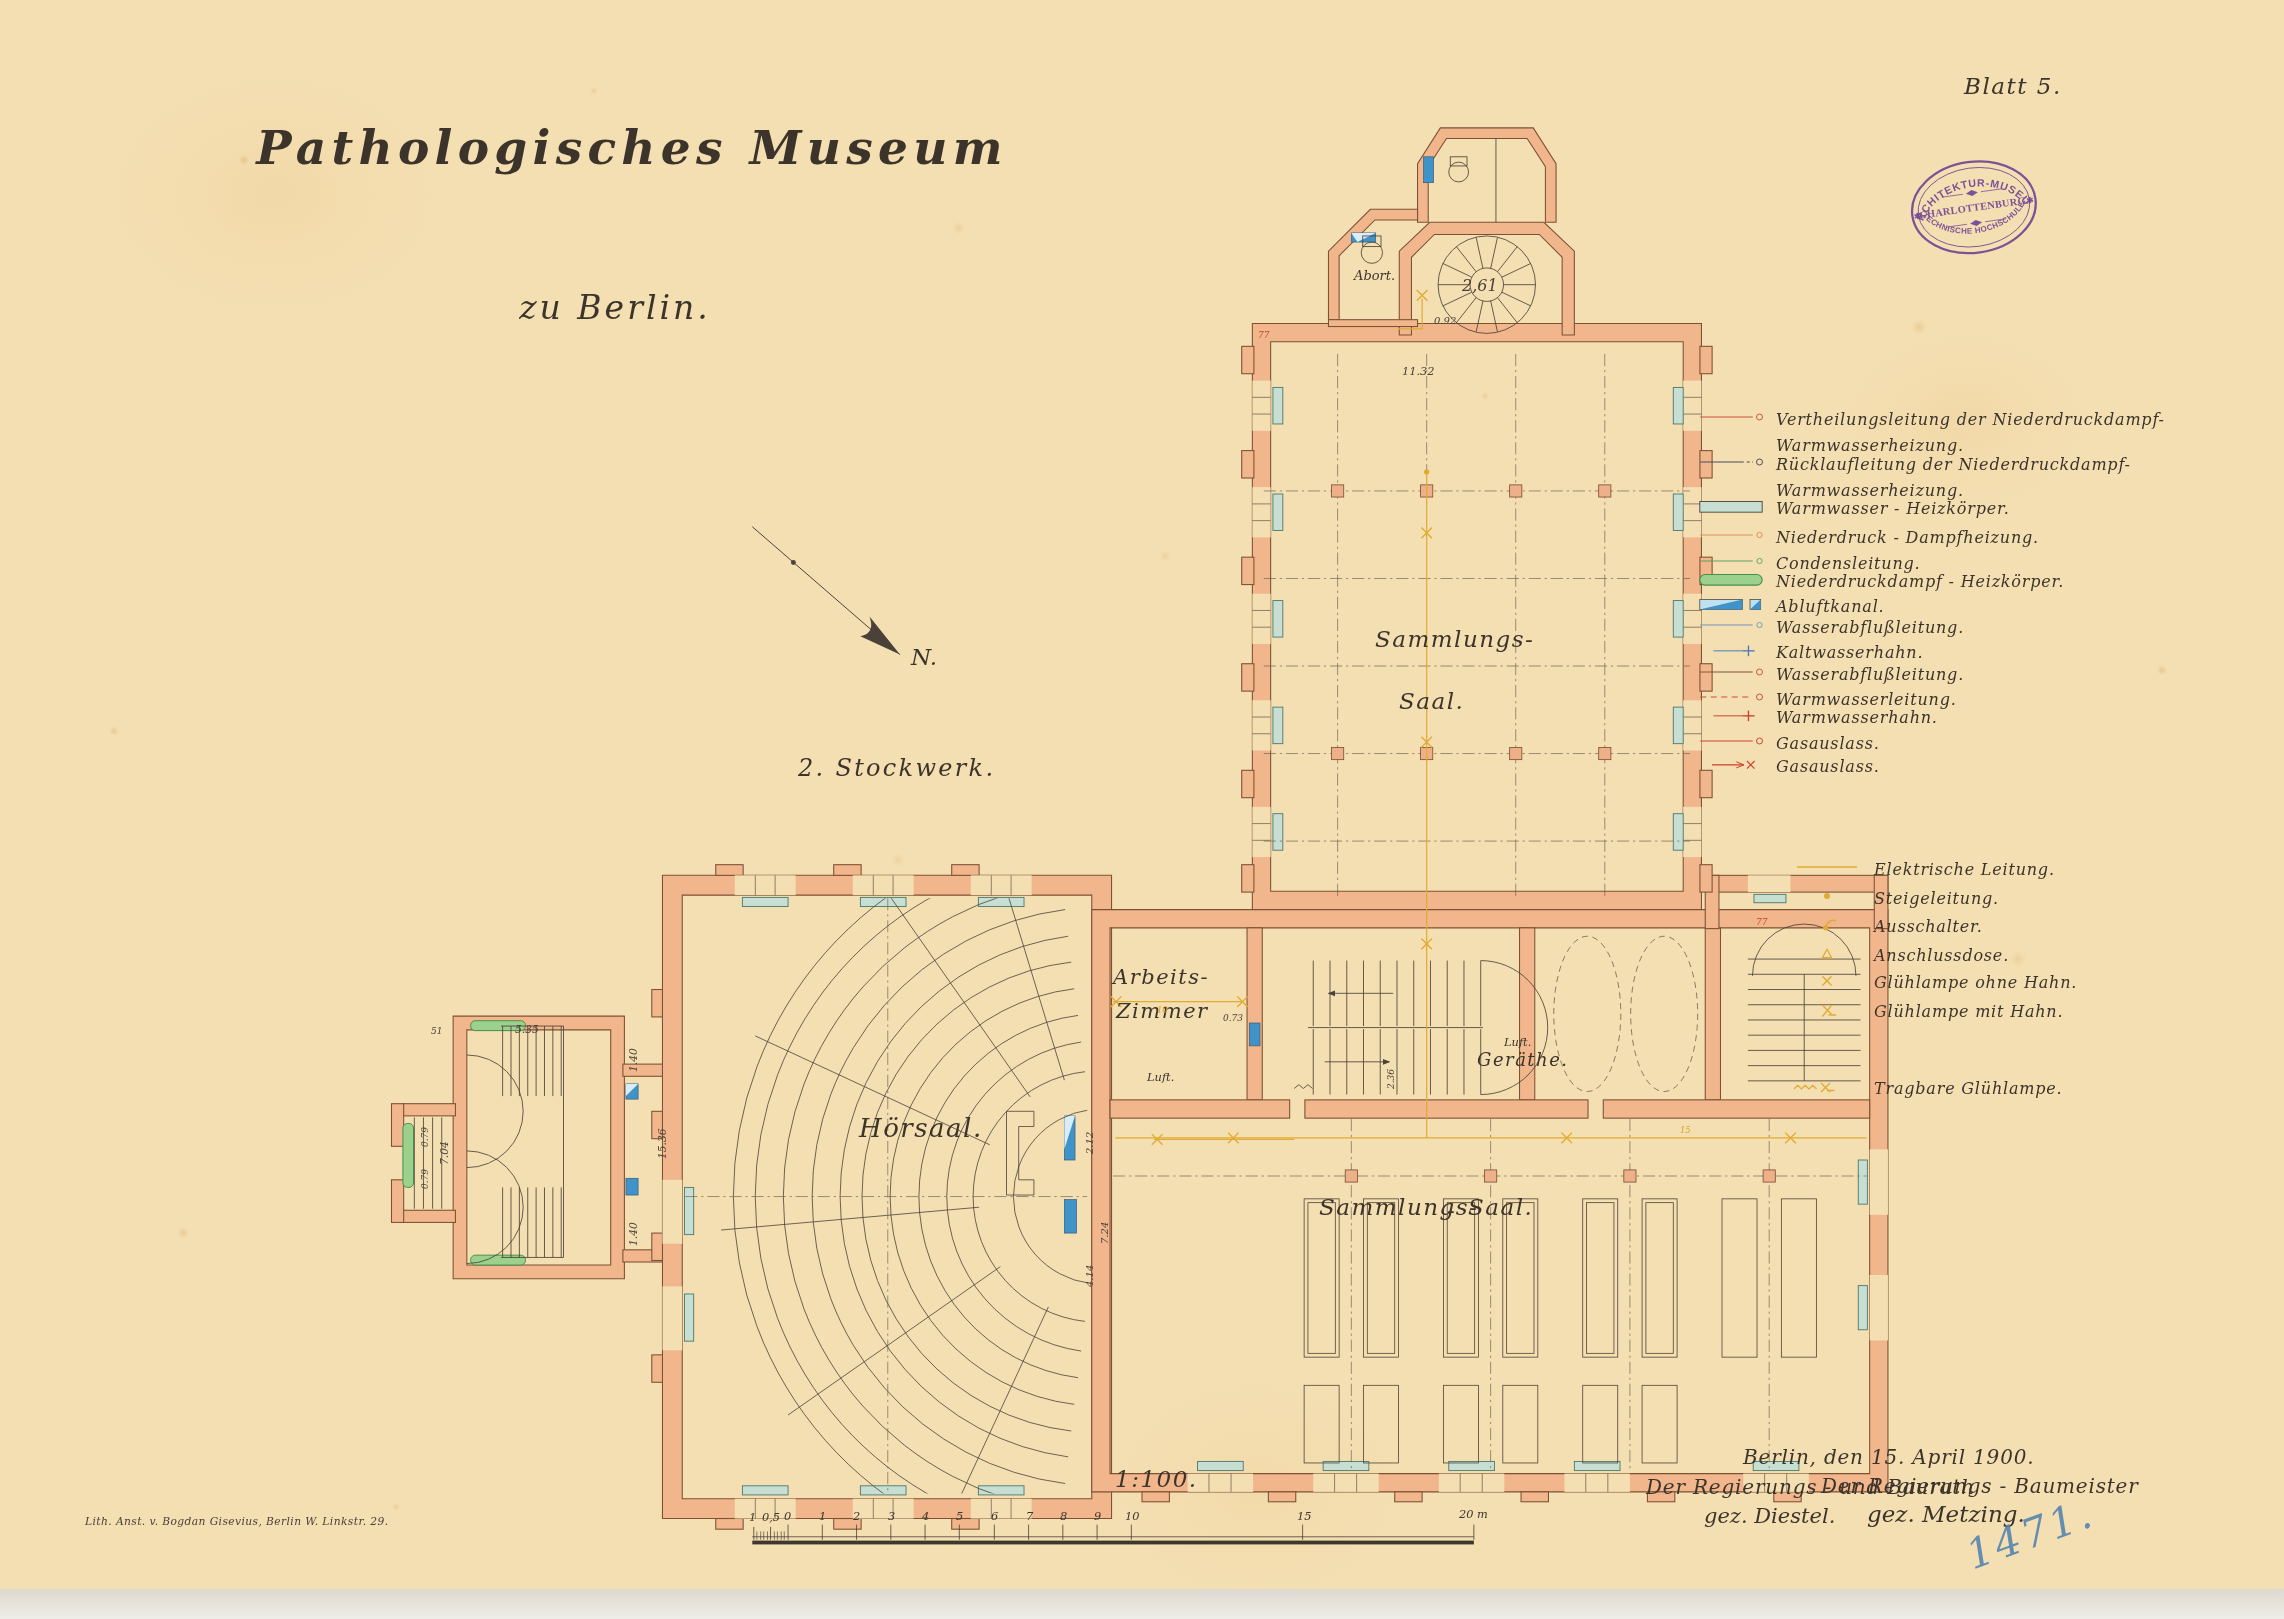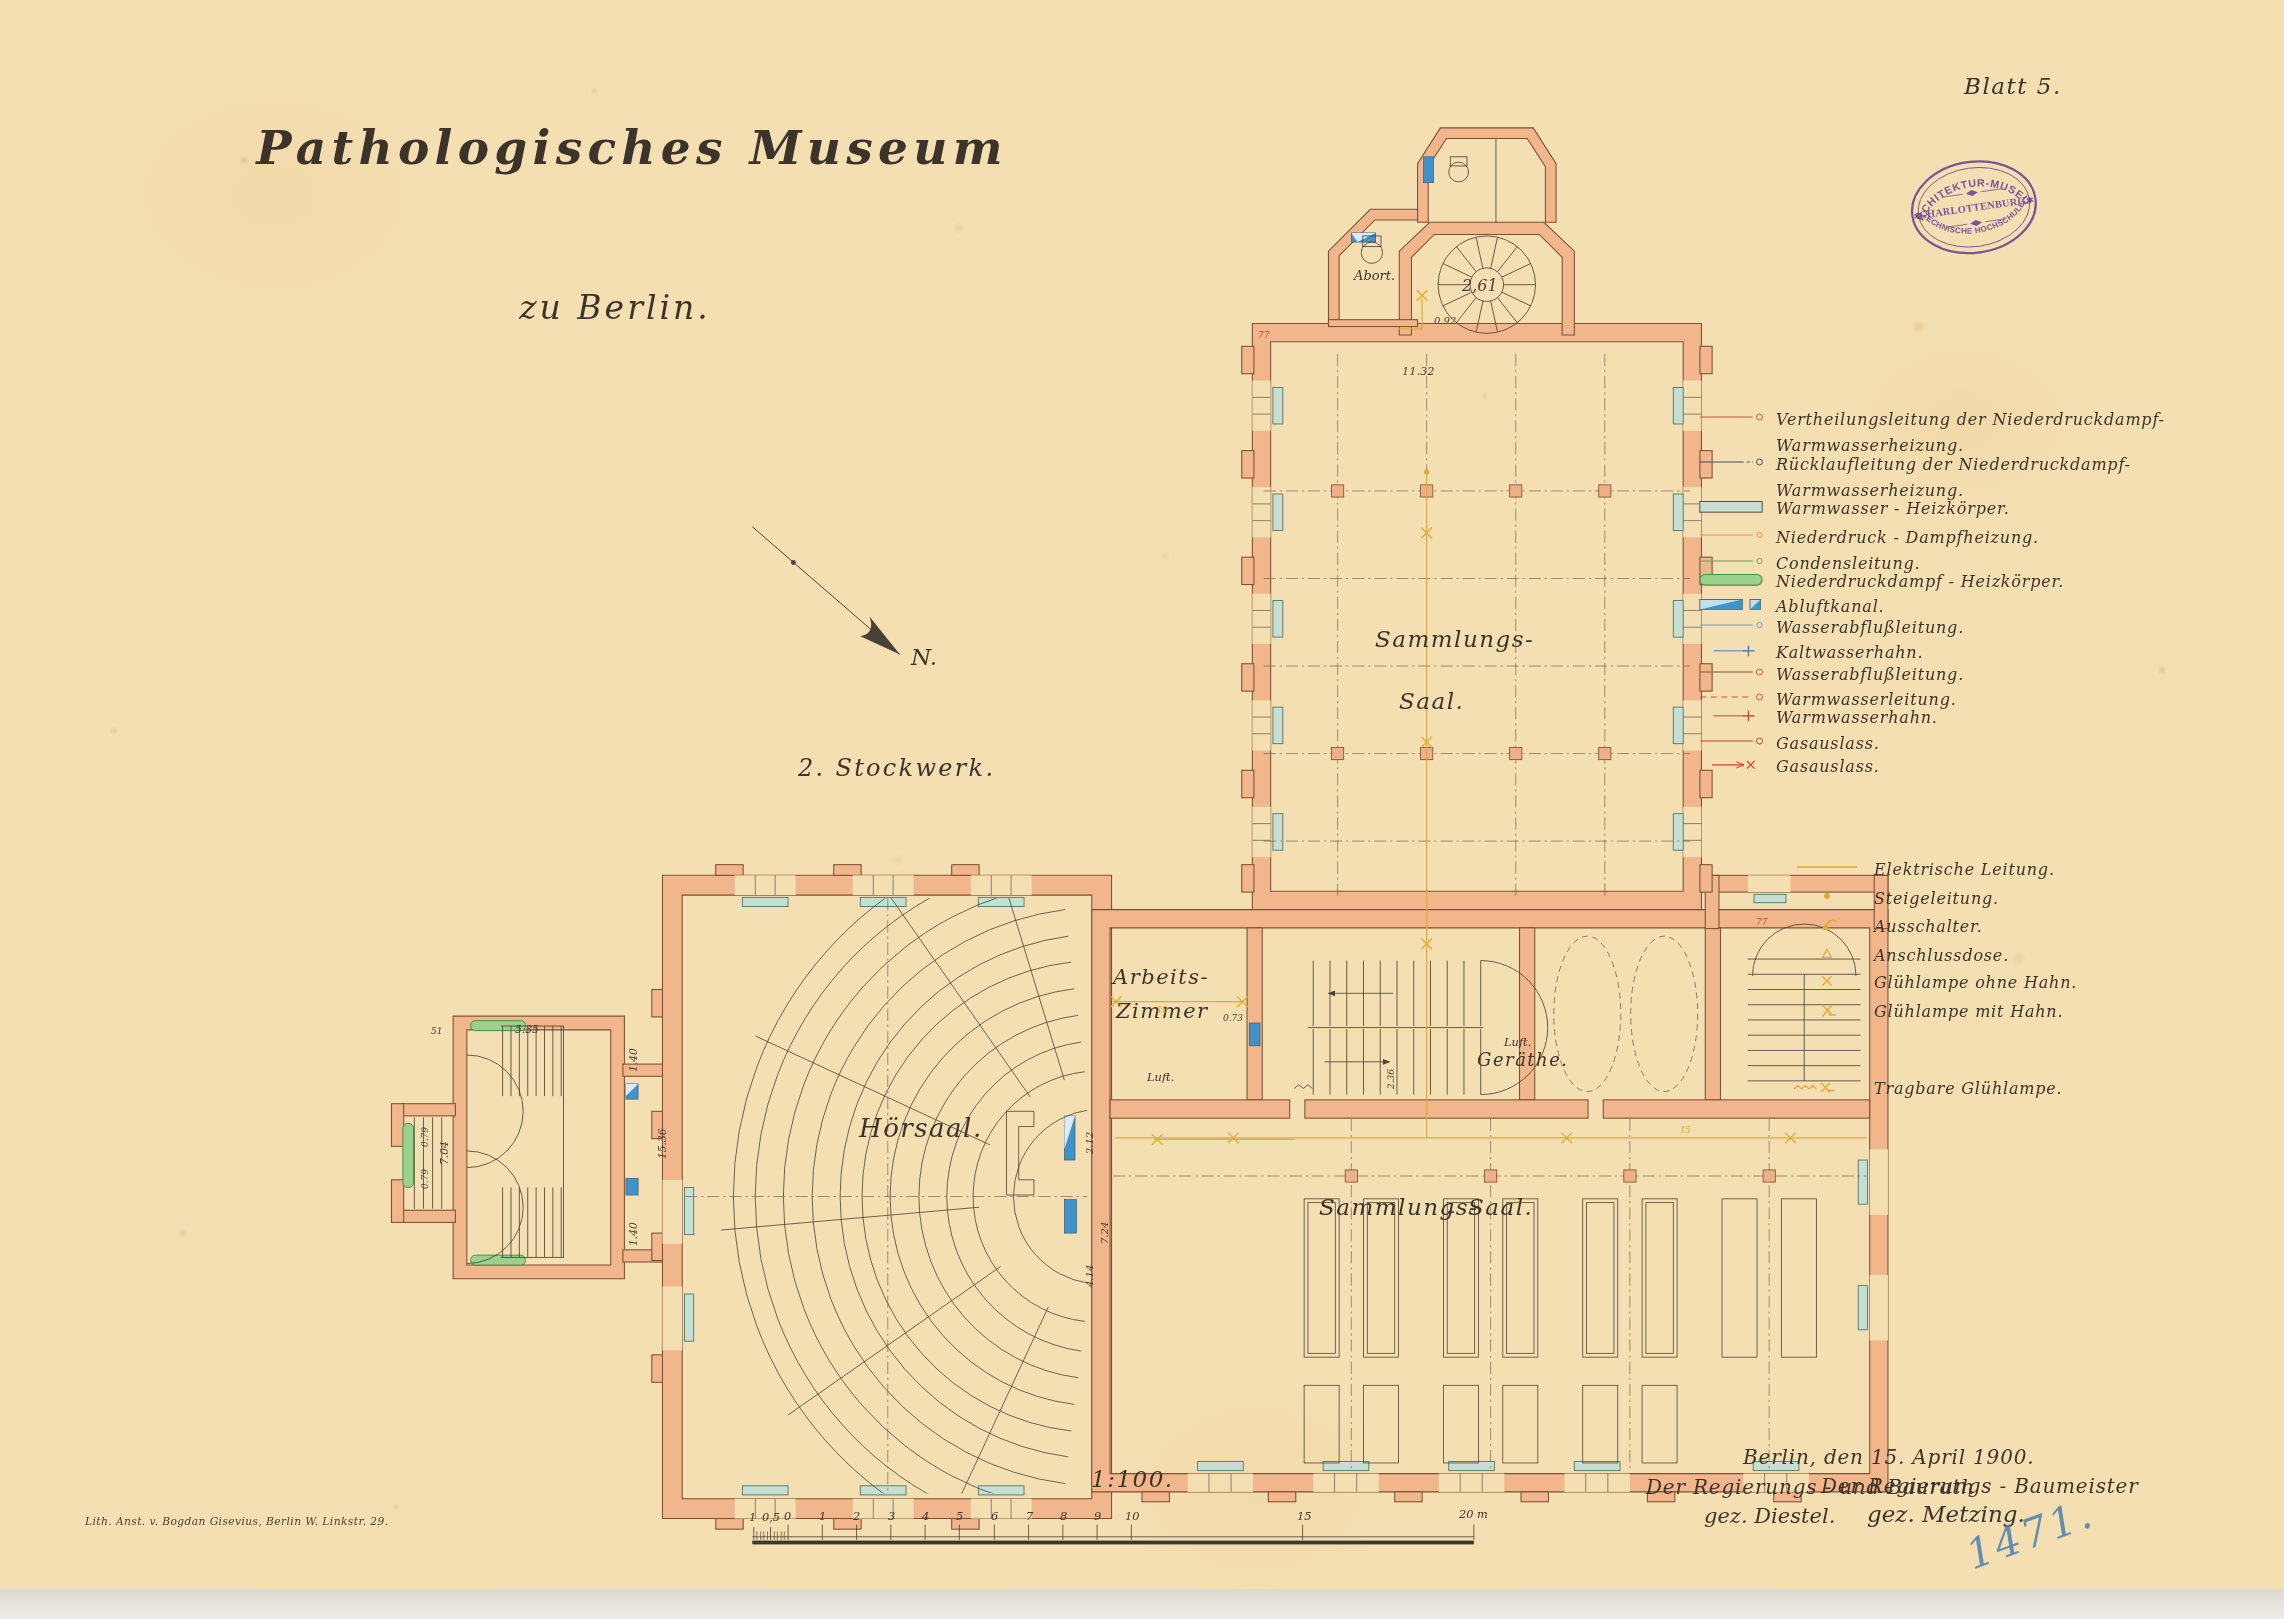--- a/index.html
+++ b/index.html
@@ -589,21 +589,21 @@
   <span class="dim v" style="left:1099px;top:1244px;font-size:10px">7.24</span>
   <span class="dim v" style="left:1084px;top:1287px;font-size:10px">4.14</span>
   <span class="dim" style="left:1223px;top:1013px;font-size:9px">0.73</span>
   <span class="dim v" style="left:1386px;top:1089px;font-size:9px">2.36</span>
   <span class="dim red" style="left:1258px;top:330px;font-size:9px">77</span>
   <span class="dim red" style="left:1756px;top:917px;font-size:9px">77</span>
   <span class="dim" style="left:431px;top:1026px;font-size:9px">51</span>
   <span class="dim yel" style="left:1157px;top:1005px;font-size:8.4px">10</span>
   <span class="dim yel" style="left:1680px;top:1125px;font-size:8.4px">15</span>
 
-  <div class="abs script" style="left:1091px;top:1466px;font-size:23px;letter-spacing:1.5px;">1:100.</div>
+  <div class="abs script" style="left:1091px;top:1466px;font-size:23px;letter-spacing:1.5px;padding-left:24px;">1:100.</div>
   <span class="sb-label" style="left:749px;top:1510px">1</span>
   <span class="sb-label" style="left:762px;top:1510px">0,5</span>
   <span class="sb-label" style="left:784px;top:1509px">0</span>
   <span class="sb-label" style="left:819px;top:1509px">1</span>
   <span class="sb-label" style="left:853px;top:1509px">2</span>
   <span class="sb-label" style="left:888px;top:1509px">3</span>
   <span class="sb-label" style="left:922px;top:1509px">4</span>
   <span class="sb-label" style="left:956px;top:1509px">5</span>
   <span class="sb-label" style="left:991px;top:1509px">6</span>
   <span class="sb-label" style="left:1026px;top:1509px">7</span>

